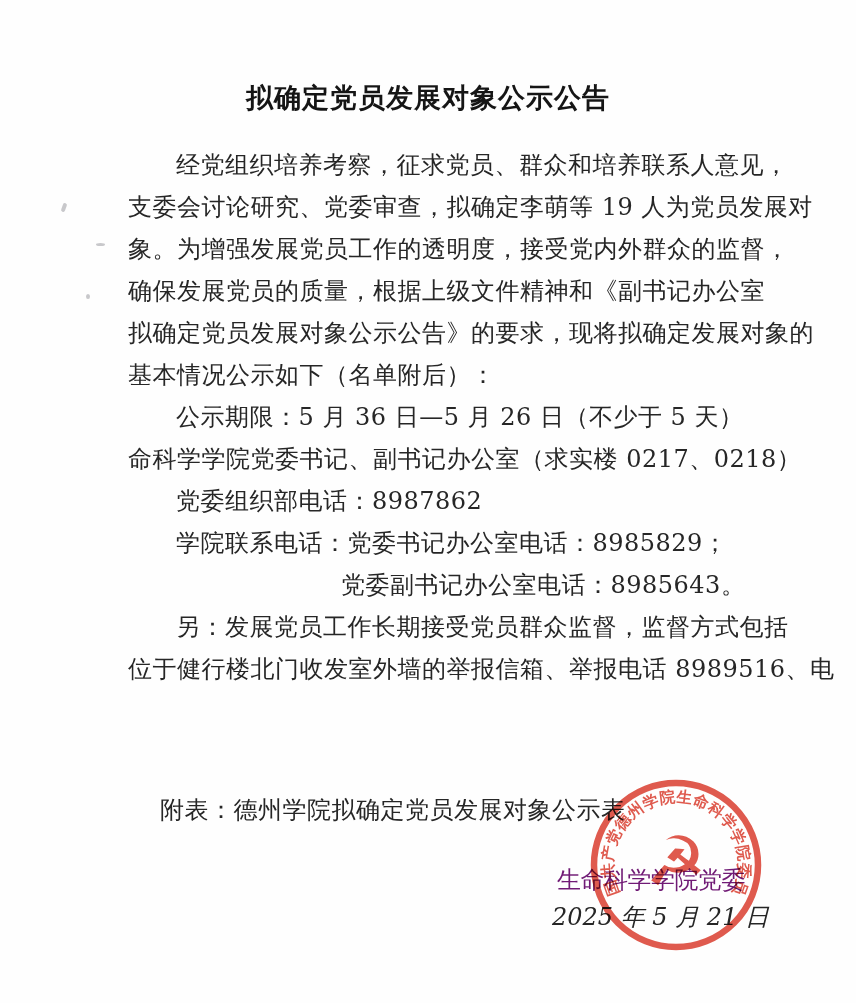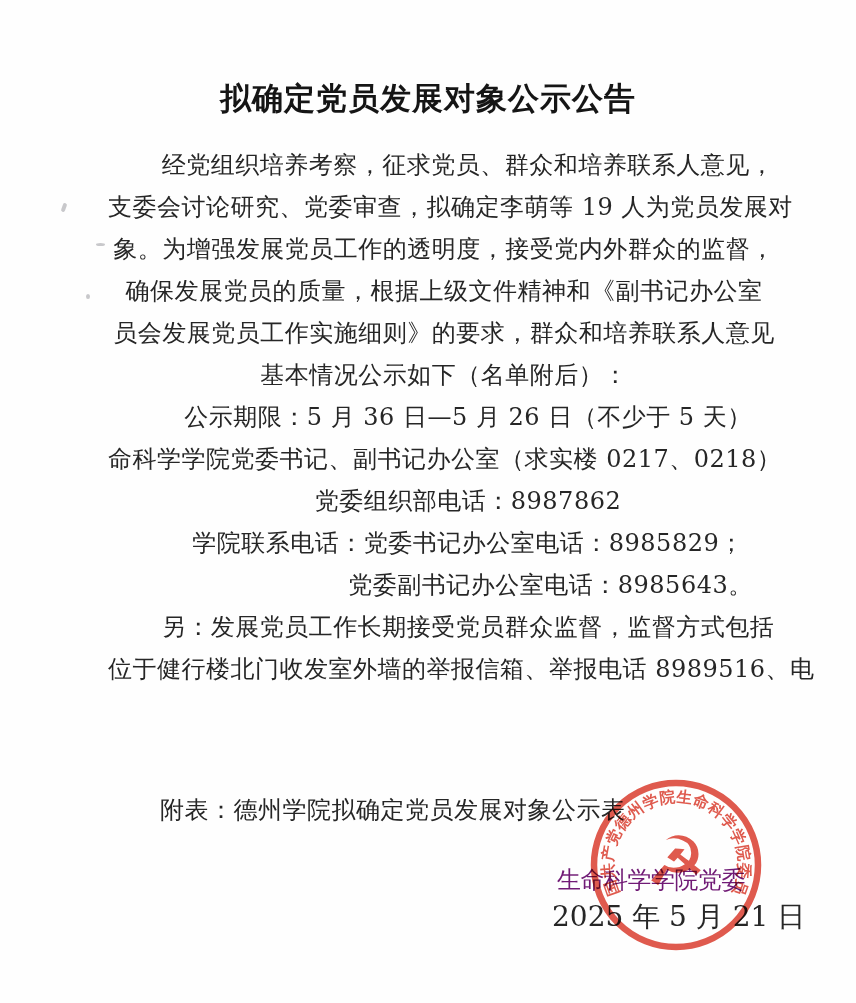--- a/index.html
+++ b/index.html
@@ -11,37 +11,36 @@
   }
   .page {
     position: relative;
     width: 856px; height: 1003px;
     background: #fefefe;
   }
   .doc-title {
     position: absolute;
     top: 76px; left: 0; right: 0;
     text-align: center;
-    font-size: 31px;
+    font-size: 27px;
     font-weight: bold;
     letter-spacing: 1px;
     color: #151515;
     line-height: 44px;
     white-space: nowrap;
   }
   .body-block {
     position: absolute;
     top: 144px;
-    left: 108px;
+    left: 128px;
     width: 672px;
     font-size: 24px;
     line-height: 42px;
     color: #262626;
     letter-spacing: 0.5px;
-    text-align: center;
   }
   .body-line { white-space: nowrap; height: 42px; }
   .ind-2 { text-indent: 48px; }
   .ind-deep { text-indent: 213px; }
   .attachment-line {
     position: absolute;
     top: 779px; left: 112px;
     font-size: 24px;
     line-height: 42px;
     color: #262626;
@@ -55,24 +54,25 @@
     top: 860px; left: 557px;
     font-size: 24px;
     line-height: 40px;
     color: #701a75;
     white-space: nowrap;
     letter-spacing: -0.5px;
   }
   .date-line {
     position: absolute;
     top: 897px; left: 552px;
-    font-size: 28px;
+    font-size: 24px;
     line-height: 40px;
     color: #262626;
     white-space: nowrap;
+    font-style: italic;
   }
   .seal {
     position: absolute;
     top: 770px; left: 581px;
     width: 190px; height: 190px;
     opacity: 0.82;
     mix-blend-mode: multiply;
     pointer-events: none;
   }
   .seal svg { width: 190px; height: 190px; }
@@ -87,21 +87,21 @@
 
 <div class="page">
 
   <div class="doc-title">拟确定党员发展对象公示公告</div>
 
   <div class="body-block">
     <div class="body-line ind-2">经党组织培养考察，征求党员、群众和培养联系人意见，</div>
     <div class="body-line">支委会讨论研究、党委审查，拟确定李萌等 19 人为党员发展对</div>
     <div class="body-line">象。为增强发展党员工作的透明度，接受党内外群众的监督，</div>
     <div class="body-line">确保发展党员的质量，根据上级文件精神和《副书记办公室</div>
-    <div class="body-line">员会发展党员工作实施细则》的要求，群众和培养联系人意见</div>
+    <div class="body-line">拟确定党员发展对象公示公告》的要求，现将拟确定发展对象的</div>
     <div class="body-line">基本情况公示如下（名单附后）：</div>
     <div class="body-line ind-2">公示期限：5 月 36 日—5 月 26 日（不少于 5 天）</div>
     <div class="body-line">命科学学院党委书记、副书记办公室（求实楼 0217、0218）</div>
     <div class="body-line ind-2">党委组织部电话：8987862</div>
     <div class="body-line ind-2">学院联系电话：党委书记办公室电话：8985829；</div>
     <div class="body-line ind-deep">党委副书记办公室电话：8985643。</div>
     <div class="body-line ind-2">另：发展党员工作长期接受党员群众监督，监督方式包括</div>
     <div class="body-line">位于健行楼北门收发室外墙的举报信箱、举报电话 8989516、电</div>
   </div>
 

